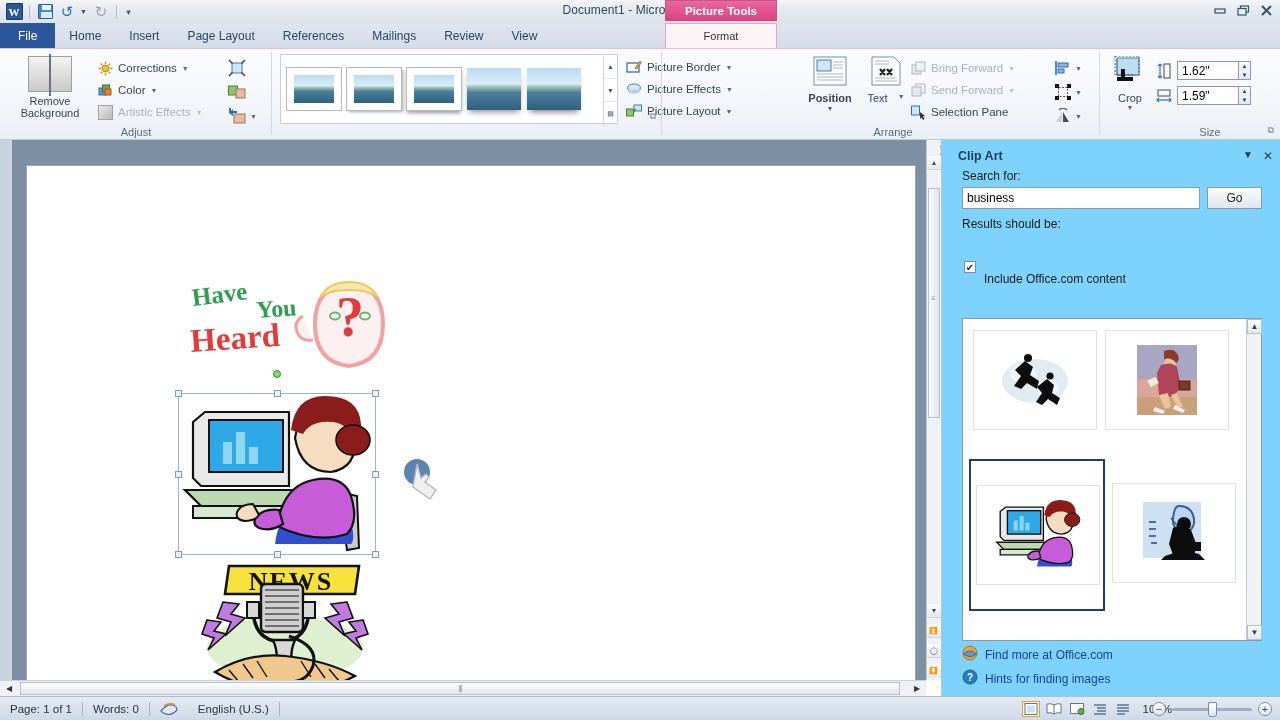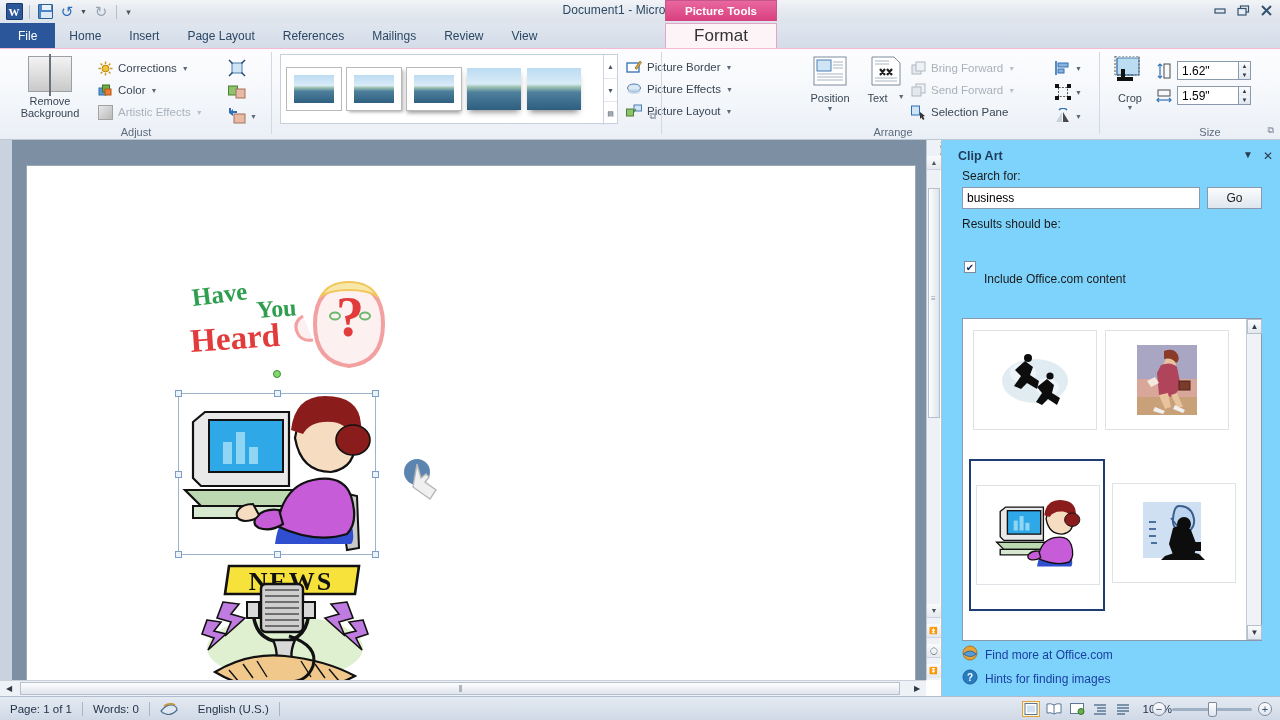--- a/index.html
+++ b/index.html
@@ -65,21 +65,21 @@
     background: linear-gradient(to bottom,#e9679f,#d8407f);
     color: #fff; font-size: 11.5px; font-weight: bold;
     display:flex; align-items:center; justify-content:center;
     border: 1px solid #c4568c; border-bottom: none;
   }
   .ctx-tab {
     width: 112px; height: 25px; margin-top: 2px;
     background: #fdf4f8;
     border-left: 1px solid #e3a6c5; border-right: 1px solid #e3a6c5; border-top: 1px solid #e3a6c5;
     display: flex; align-items: center; justify-content: center;
-    font-size: 17px; color: #333;
+    font-size: 11px; color: #333;
   }
   .help-row { position: absolute; right: 6px; top: 26px; display: flex; gap: 8px; align-items: center; }
   .collapse-ico { color:#4d6b87; font-size: 11px; }
   .help-ico {
     width: 17px; height: 17px; border-radius: 50%;
     background: radial-gradient(circle at 35% 30%, #7cc1ef, #2a7cc0);
     color: #fff; font-size: 11px; font-weight: bold;
     display: flex; align-items: center; justify-content: center;
     border: 1px solid #1d5e96;
   }
@@ -427,21 +427,21 @@
           </span>
           <span>Picture Layout</span>
           <span class="caret">▼</span>
         </div>
       </div>
       <div class="dlglauncher" style="right:6px; bottom:18px;">⧉</div>
       <div class="grp-sep" style="left:387px;"></div>
     </div>
 
     <div class="grp" style="left:663px; width:437px;">
-      <div style="position:absolute; left:140px; top:8px;">
+      <div style="position:absolute; left:140px; top:8px;font-weight:bold;">
         <div class="bigbtn" style="width:54px;">
           <span class="ic">
             <svg width="34" height="30" viewBox="0 0 34 30">
                 <rect x="1" y="1" width="32" height="28" fill="#fff" stroke="#7d8b9b"></rect>
                 <rect x="4" y="4" width="14" height="11" fill="#cfe4f5" stroke="#4a7fb0"></rect>
                 <g stroke="#aab4c0" stroke-width="1">
                   <path d="M20 6h10M20 9h10M20 12h10M4 18h26M4 21h26M4 24h26"></path>
                 </g>
               </svg>
           </span>

